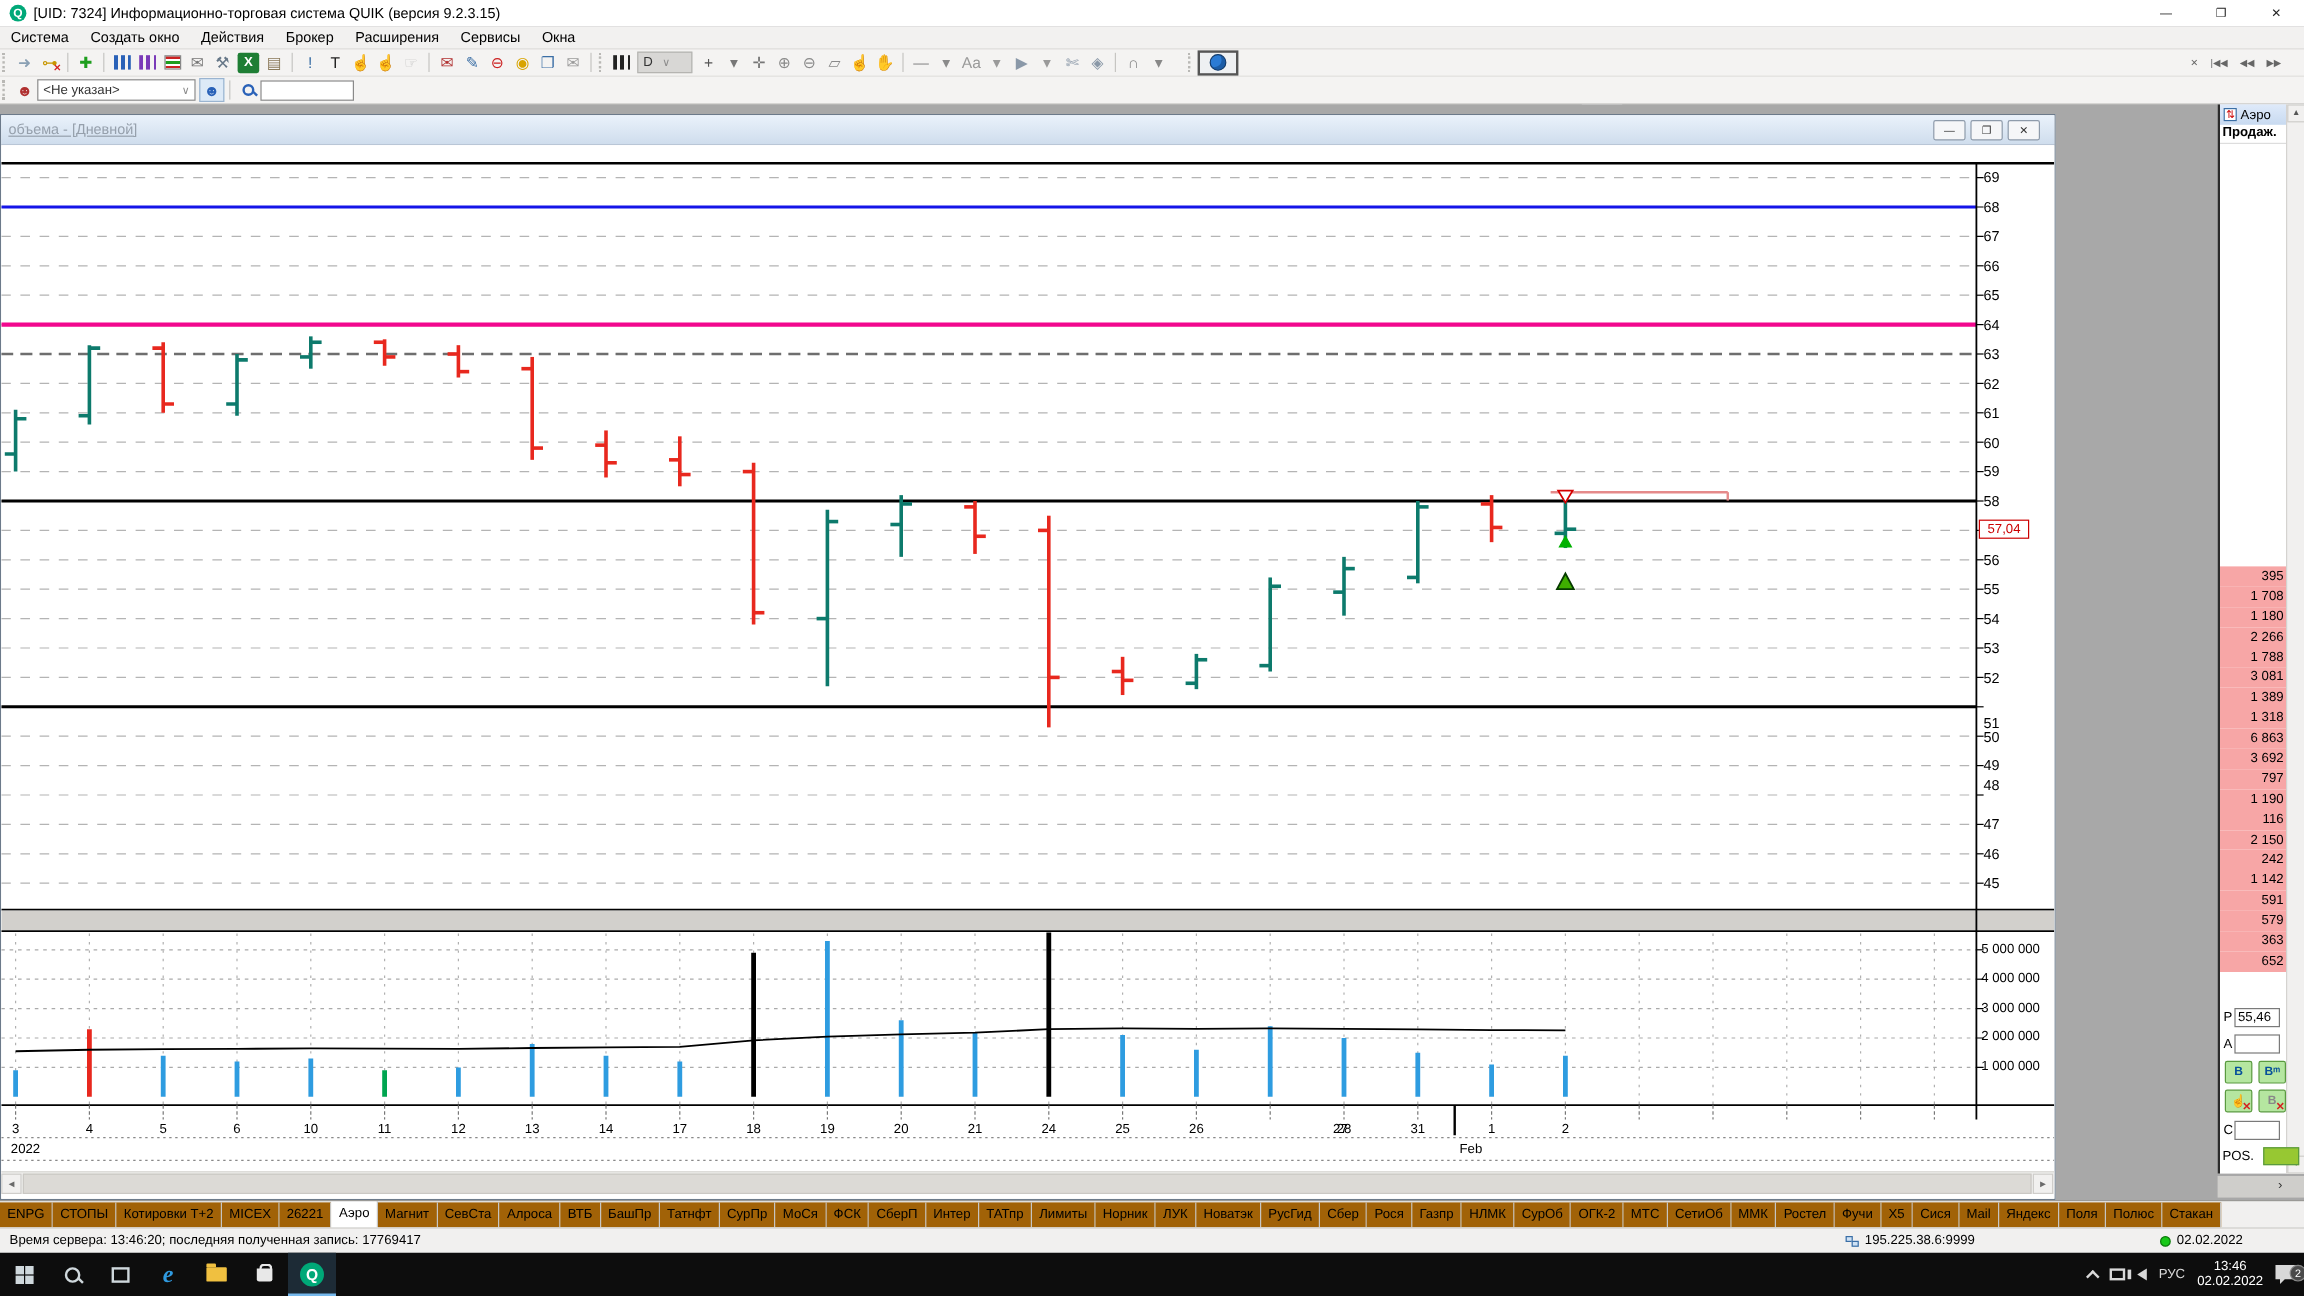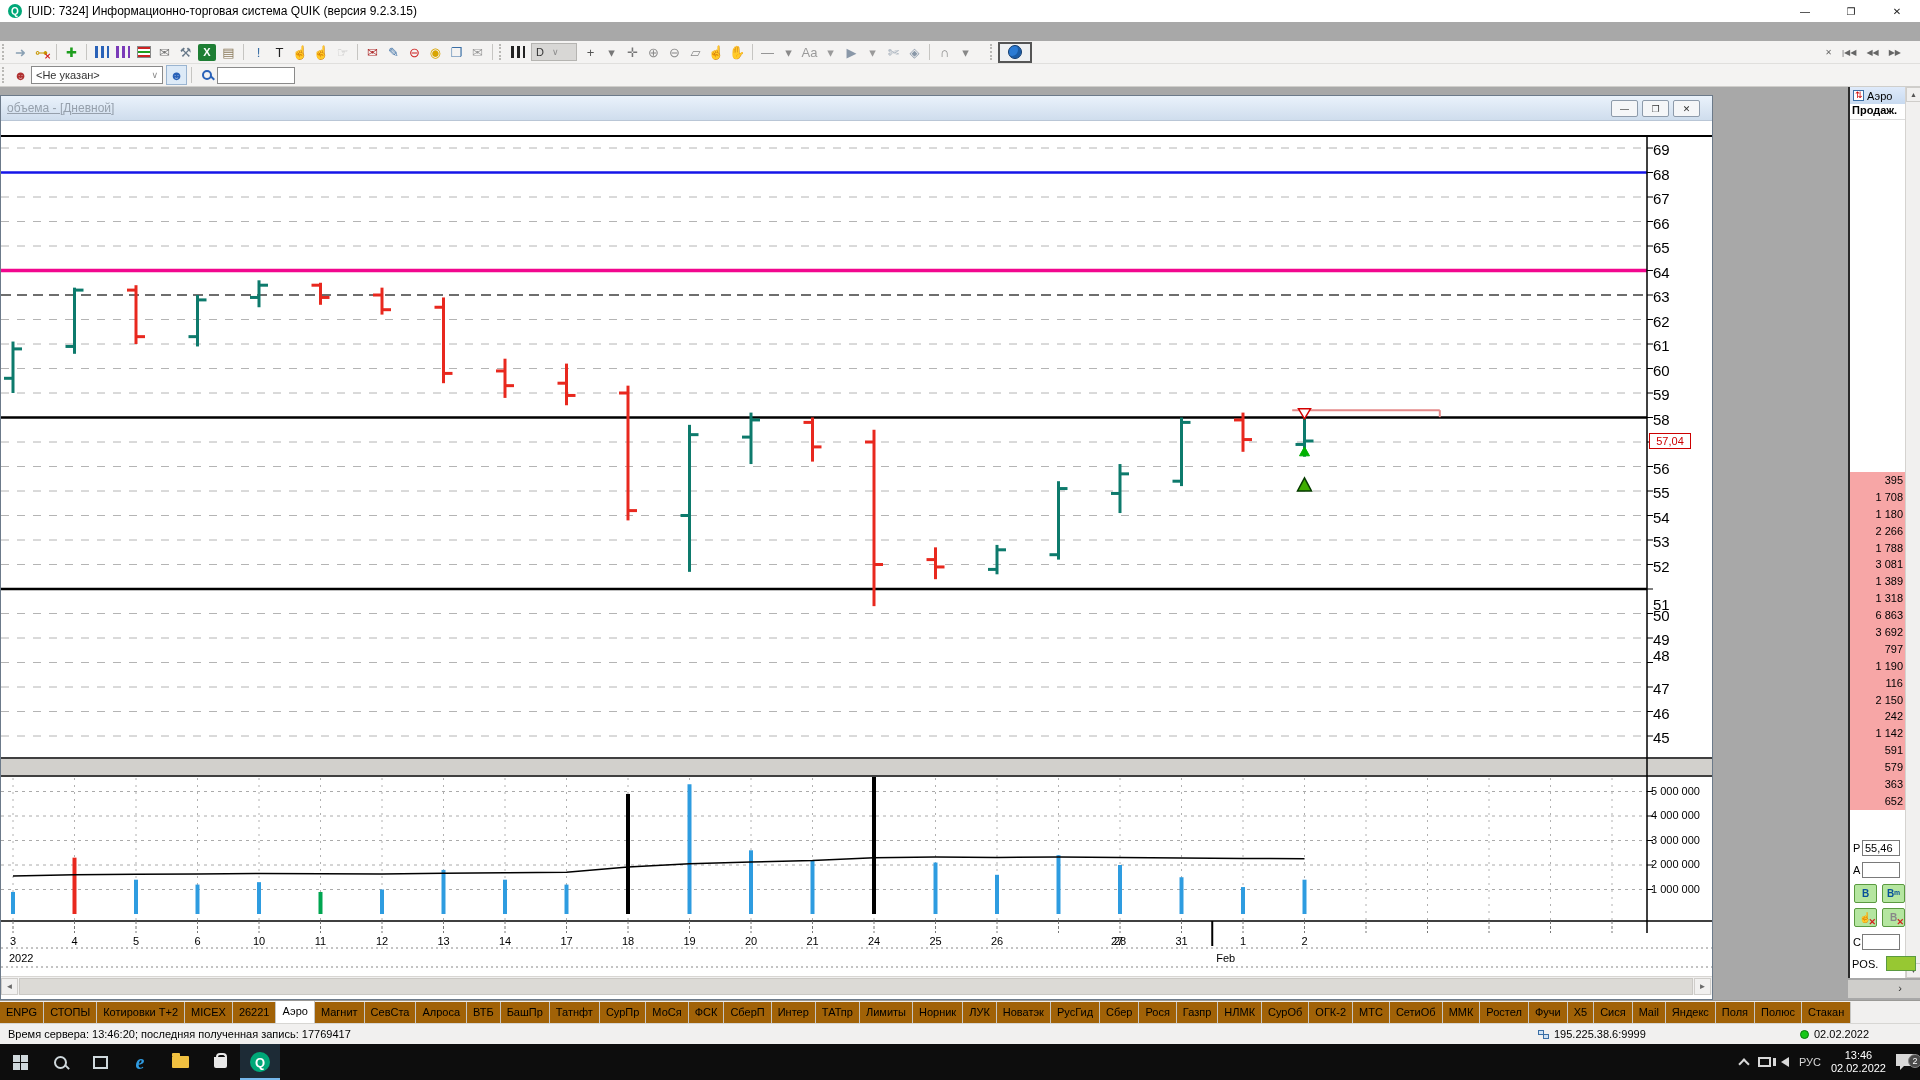--- a/index.html
+++ b/index.html
@@ -41,21 +41,21 @@
   #workspace { left:0; top:87px; width:1920px; height:913px; background:#a8a8a8; }
 
   
   #chartwin { position:absolute; left:0; top:8px; width:1713px; height:905px; border:1px solid #6c7a8a; background:#fff; }
   #cw-titlebar { position:relative; height:25px; background:linear-gradient(#eaf2fb,#cfdded); display:flex; align-items:center; border-bottom:1px solid #b9c6d6; }
   #cw-caption { color:#96a0ac; font-size:12px; margin-left:6px;text-decoration:underline; }
   #cw-controls { position:absolute; right:12px; top:4px; display:flex; gap:4px; }
   .cw-btn { width:27px; height:17px; background:#f5f6f8; border:1px solid #8e9bab; border-radius:2px; font-size:9px; color:#333; display:flex; align-items:center; justify-content:center; }
   #cw-client { position:relative; width:1711px; height:878px; background:#fff; overflow:hidden; }
   #chart-svg { position:absolute; left:0; top:0; }
-  .plabel { position:absolute; left:1652px; width:50px; height:14px; font-size:15px; color:#000; }
+  .plabel { position:absolute; left:1652px; width:50px; height:14px; font-size:12px; color:#000; }
   .lastprice { position:absolute; left:1648px; width:42px; height:16px; border:1px solid #cc0000; color:#cc0000; background:#fff; font-size:11px; text-align:center; line-height:14px; }
   .vlabel { position:absolute; left:1650px; width:60px; height:14px; font-size:11px; }
   .dlabel { position:absolute; width:30px; text-align:center; font-size:11px; top:814px; }
   .yrlabel { position:absolute; top:831px; font-size:11px; }
   
   #cw-scroll { position:absolute; left:0; top:855px; width:1711px; height:19px; background:#f1f0ef; border-top:1px solid #d8d6d3; }
   .sc-arrow { position:absolute; top:1px; width:17px; height:17px; background:#f1f0ef; border:1px solid #cfcdca; color:#6a6a6a; font-size:8px; display:flex; align-items:center; justify-content:center; }
   #sc-thumb { position:absolute; left:18px; top:1px; width:1674px; height:17px; background:#dcdad6; border:1px solid #cac8c4; }
 
   
@@ -124,20 +124,29 @@
   <div id="titlebar" class="abs">
     <div id="app-icon">Q</div>
     <div id="title-text">[UID: 7324] Информационно-торговая система QUIK (версия 9.2.3.15)</div>
     <div id="win-controls">
       <div class="win-btn">—</div>
       <div class="win-btn">❐</div>
       <div class="win-btn">✕</div>
     </div>
   </div>
 
+  <div id="menubar" class="abs">
+      <div class="menu-item">Система</div>
+      <div class="menu-item">Создать окно</div>
+      <div class="menu-item">Действия</div>
+      <div class="menu-item">Брокер</div>
+      <div class="menu-item">Расширения</div>
+      <div class="menu-item">Сервисы</div>
+      <div class="menu-item">Окна</div>
+    </div>
 
   <div id="toolbar1" class="abs toolbar">
     <div class="grip"></div>
     <span id="tb1-icons" style="display:flex;align-items:center;">
         <div class="ic" style="color: rgb(138, 160, 180);">➜</div>
         <div class="ic" style="color: rgb(199, 150, 0);">⊶<span class="badge" style="color: rgb(212, 32, 32);">✕</span></div>
         <div class="tsep"></div>
         <div class="ic" style="color: rgb(30, 158, 30);">✚</div>
         <div class="tsep"></div>
         <div class="ic">

